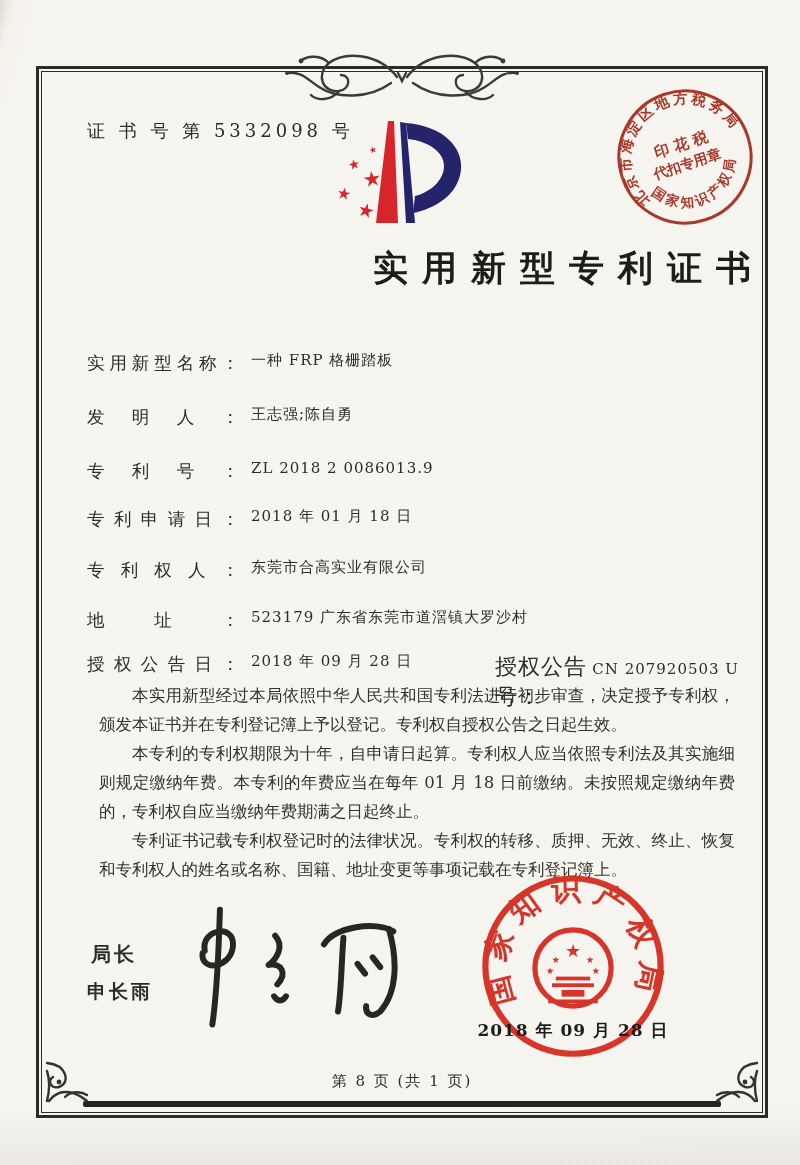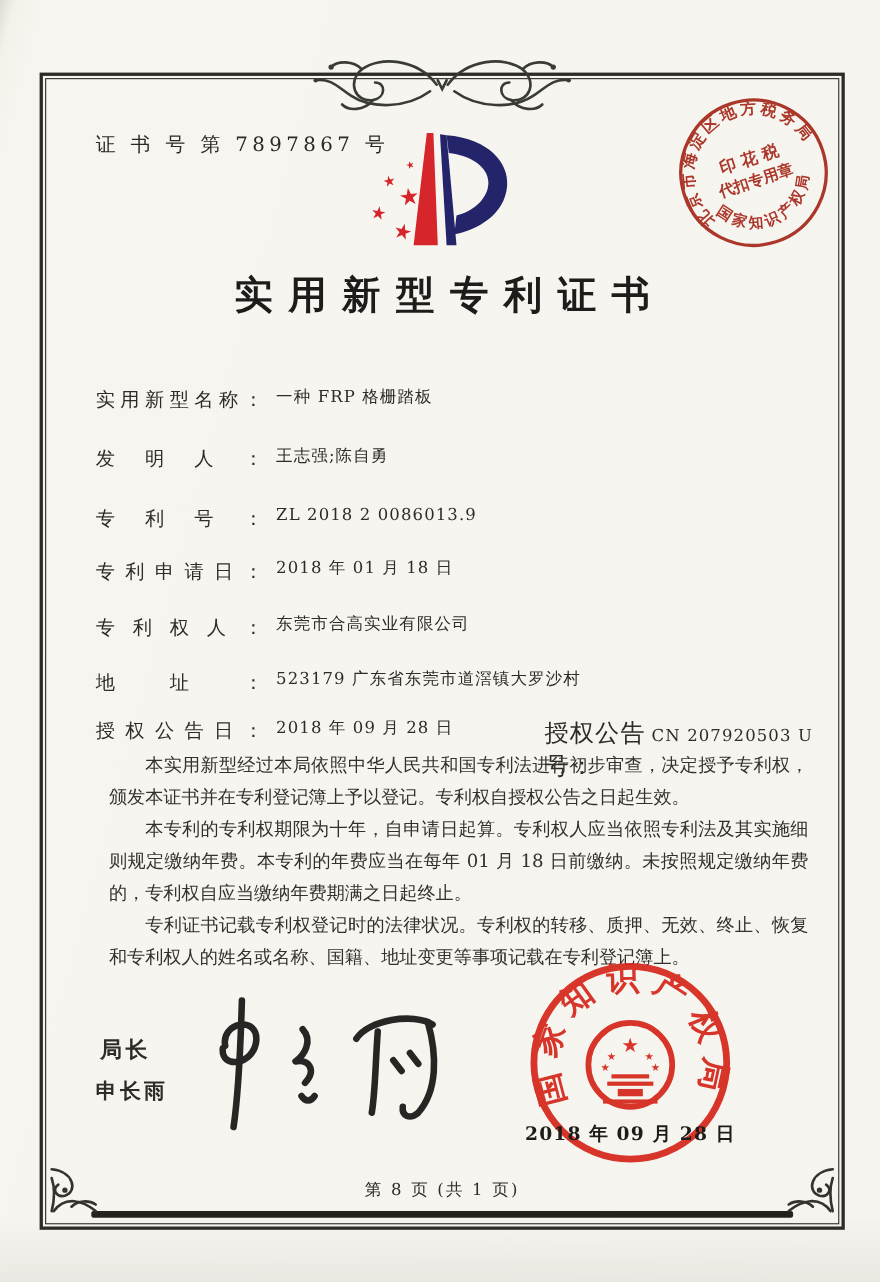--- a/index.html
+++ b/index.html
@@ -30,21 +30,21 @@
   .cert-no{
     position:absolute;left:48px;top:50px;
     font-size:18px;letter-spacing:4px;font-weight:500;color:#2b2a27;
   }
 
   .logo{position:absolute;left:288px;top:40px;width:150px;height:132px;}
   .tax-stamp{position:absolute;left:570px;top:12px;width:152px;height:152px;opacity:.92;}
 
   .title{
     position:absolute;left:0;right:0;top:176px;
-    text-align:center;font-size:35px;font-weight:700;
+    text-align:right;font-size:35px;font-weight:700;
     letter-spacing:14px;padding-left:14px;color:#1d1c1a;
   }
 
   .field-row{position:absolute;left:48px;right:26px;display:flex;align-items:flex-start;}
   .flabel{
     display:inline-block;width:152px;flex:0 0 152px;
     font-size:17.5px;font-weight:500;
     text-align:justify;text-align-last:justify;
   }
   .fvalue{font-size:15px;font-weight:500;margin-left:12px;letter-spacing:1px;white-space:nowrap;}
@@ -103,21 +103,21 @@
       <g fill="#3a3a36">
         <circle cx="34" cy="16" r="2.4"></circle>
           <circle cx="236" cy="16" r="2.4"></circle>
         <circle cx="20" cy="28" r="2"></circle>
           <circle cx="250" cy="28" r="2"></circle>
       </g>
     </svg>
 
     <div class="content">
 
-      <div class="cert-no">证 书 号 第 7897867 号</div>
+      <div class="cert-no">证 书 号 第 5332098 号</div>
 
       <svg class="logo" viewBox="0 0 150 132">
         <g fill="#d6252b">
           <text x="46" y="44" font-size="9" text-anchor="middle" transform="rotate(-18 46 41)">★</text>
           <text x="27" y="60" font-size="13" text-anchor="middle" transform="rotate(-12 27 56)">★</text>
           <text x="45" y="77" font-size="21" text-anchor="middle" transform="rotate(-8 45 70)">★</text>
           <text x="17" y="90" font-size="16" text-anchor="middle" transform="rotate(10 17 85)">★</text>
           <text x="39" y="108" font-size="19" text-anchor="middle" transform="rotate(14 39 102)">★</text>
           <path d="M61,12 L67,12 L71,114 L49,114 Z"></path>
         </g>

